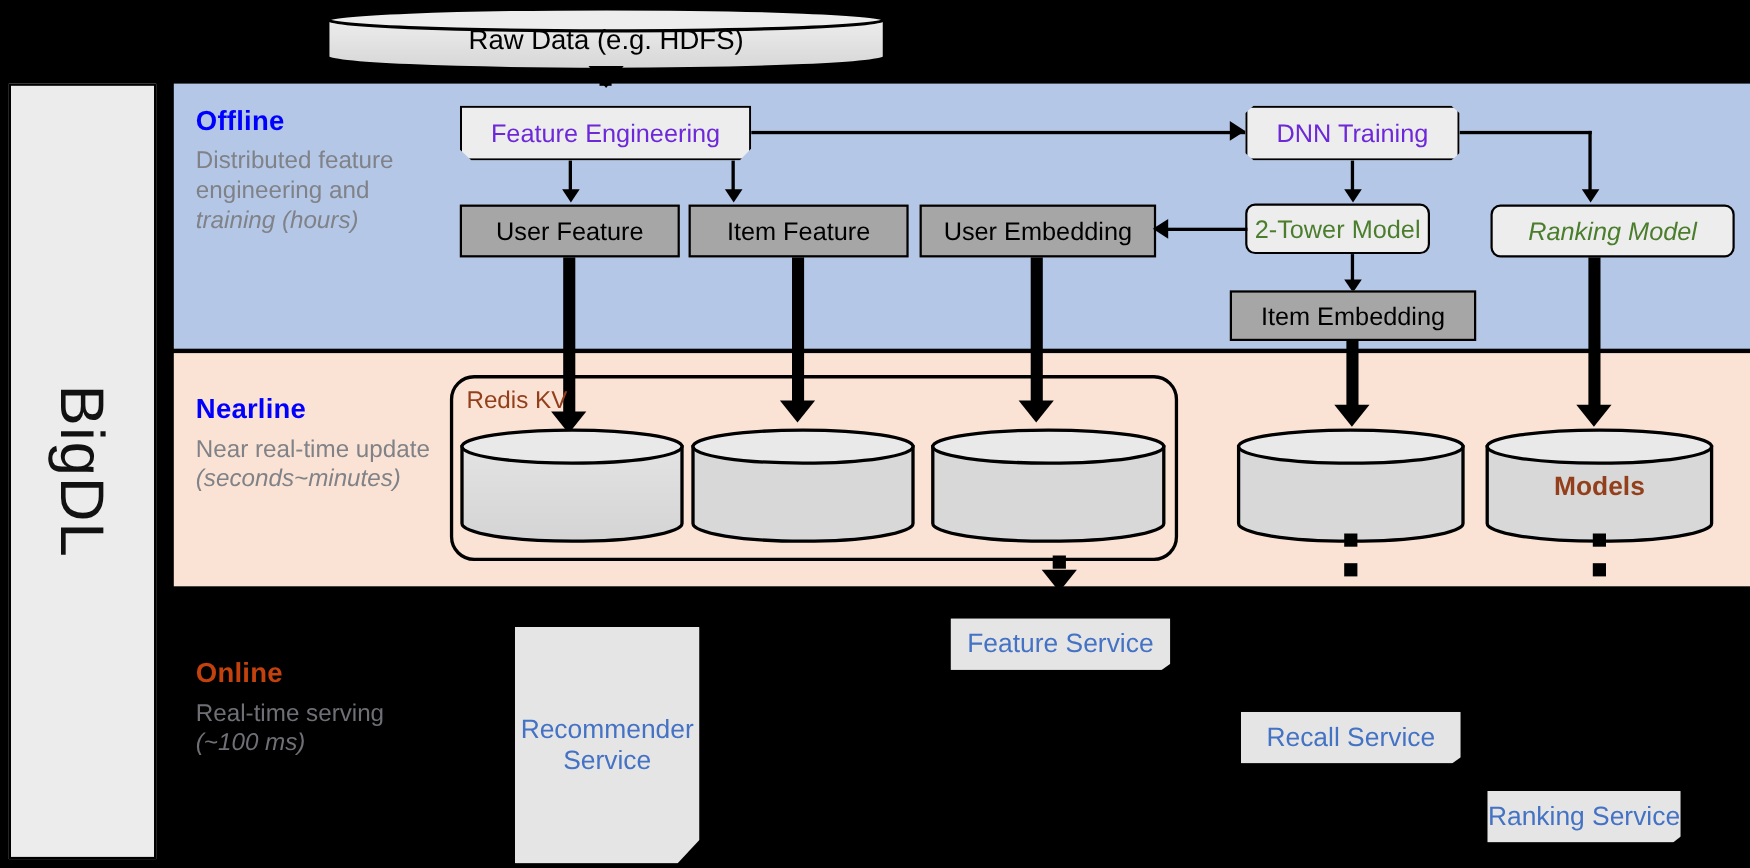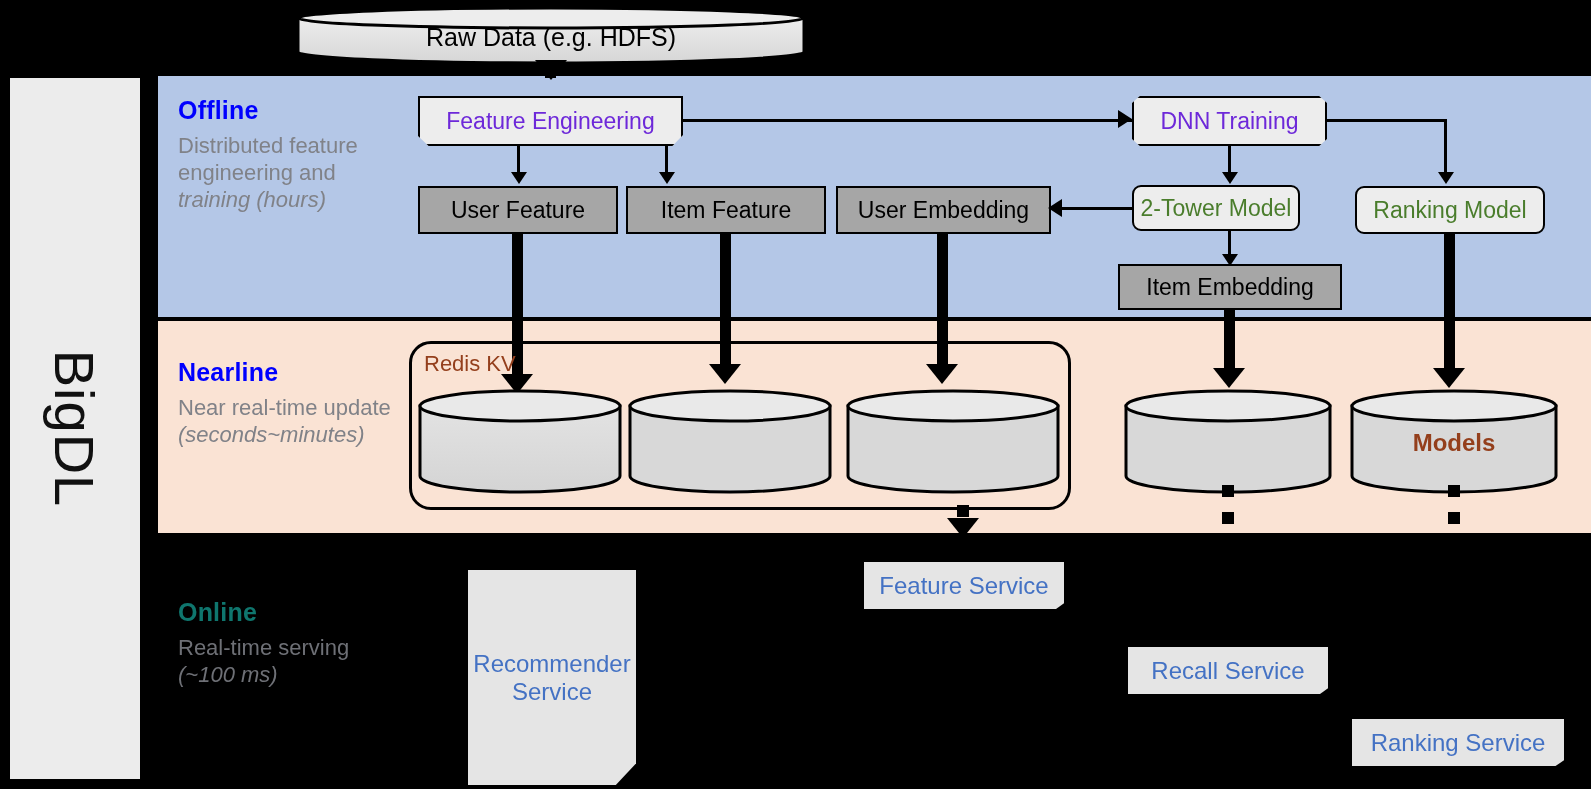--- a/index.html
+++ b/index.html
@@ -24,21 +24,21 @@
   }
   #bigdl-label{
     transform:rotate(90deg);white-space:nowrap;
     font-size:56px;color:#111;letter-spacing:1px;
   }
 
   
   .band-title{font-size:25px;color:#0000ff;font-weight:600;letter-spacing:.2px;}
   .band-sub{font-size:22px;color:#808288;line-height:1.22;margin-top:8px;width:215px;}
   .band-sub i{font-style:italic;}
-  .on-dark .band-title{color:#0f766e;}
+  .on-dark .band-title{color:#c2410c;}
   .on-dark .band-sub{color:#6e7076;}
 
   
   .ntext{width:100%;text-align:center;line-height:1.15;}
 
   
   .graybox{
     background:#a6a6a6;border:2px solid #000;
     display:flex;align-items:center;justify-content:center;
     font-size:23px;color:#000;
@@ -163,21 +163,21 @@
   <div class="abs graybox" style="left:626px;top:186px;width:200px;height:48px;">
     <span class="ntext">Item Feature</span>
   </div>
   <div class="abs graybox" style="left:836px;top:186px;width:215px;height:48px;">
     <span class="ntext">User Embedding</span>
   </div>
 
   <div class="abs modelbox" style="left:1132px;top:185px;width:168px;height:46px;">
     <span class="ntext">2-Tower Model</span>
   </div>
-  <div class="abs modelbox" style="left:1355px;top:186px;width:190px;height:48px;">
+  <div class="abs modelbox" style="left:1355px;top:186px;width:222px;height:48px;font-style:italic;">
     <span class="ntext">Ranking Model</span>
   </div>
 
   <div class="line thin abs" style="left:1228px;top:146px;height:28px;"></div>
   <div class="arrowdown sm" style="left:1222px;top:172px;"></div>
 
   <div class="line hthin abs" style="left:1327px;top:119px;width:120px;"></div>
   <div class="line thin abs" style="left:1444px;top:119px;height:55px;"></div>
   <div class="arrowdown sm" style="left:1438px;top:172px;"></div>
 
@@ -267,17 +267,17 @@
   </div>
 
   <div class="abs docbox fold-sm" style="left:864px;top:562px;width:200px;height:47px;">
     <span class="ntext">Feature Service</span>
   </div>
 
   <div class="abs docbox fold-sm" style="left:1128px;top:647px;width:200px;height:47px;">
     <span class="ntext">Recall Service</span>
   </div>
 
-  <div class="abs docbox fold-sm" style="left:1352px;top:719px;width:212px;height:47px;">
+  <div class="abs docbox fold-sm" style="left:1352px;top:719px;width:176px;height:47px;">
     <span class="ntext">Ranking Service</span>
   </div>
 
 </div>
 
 </body></html>

